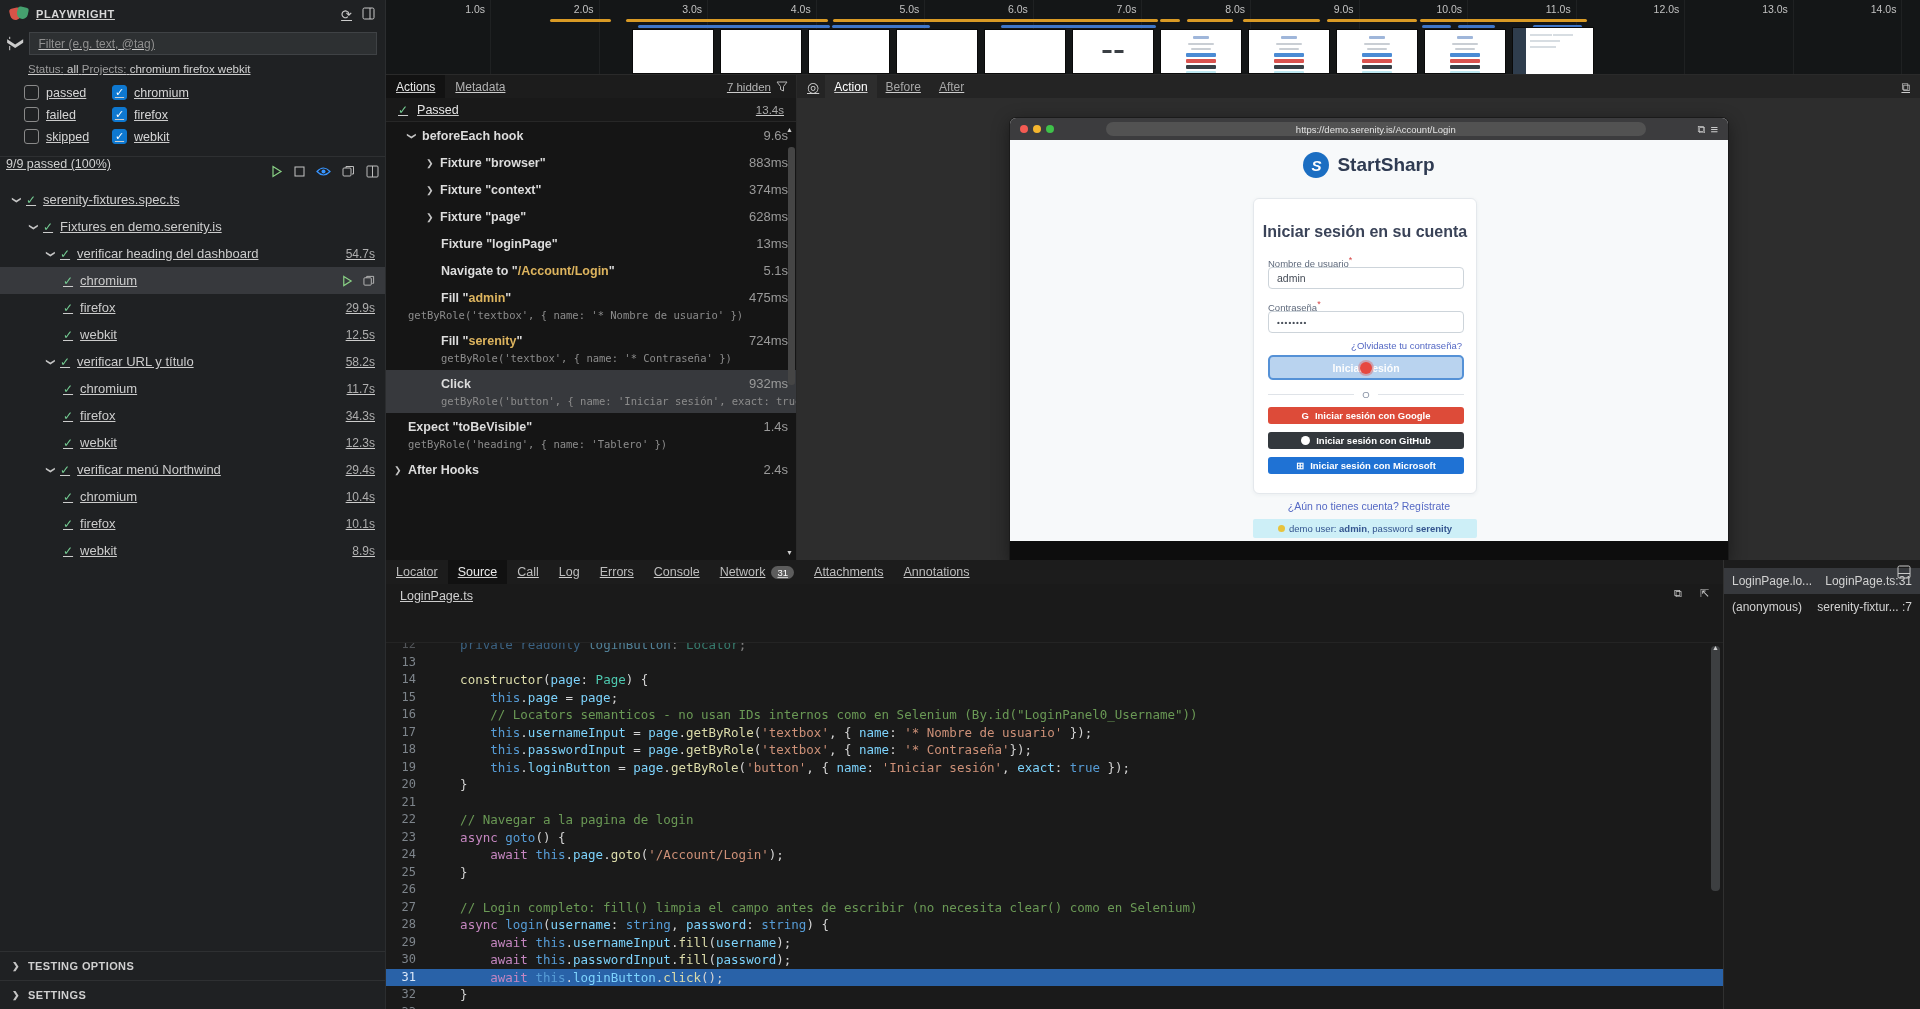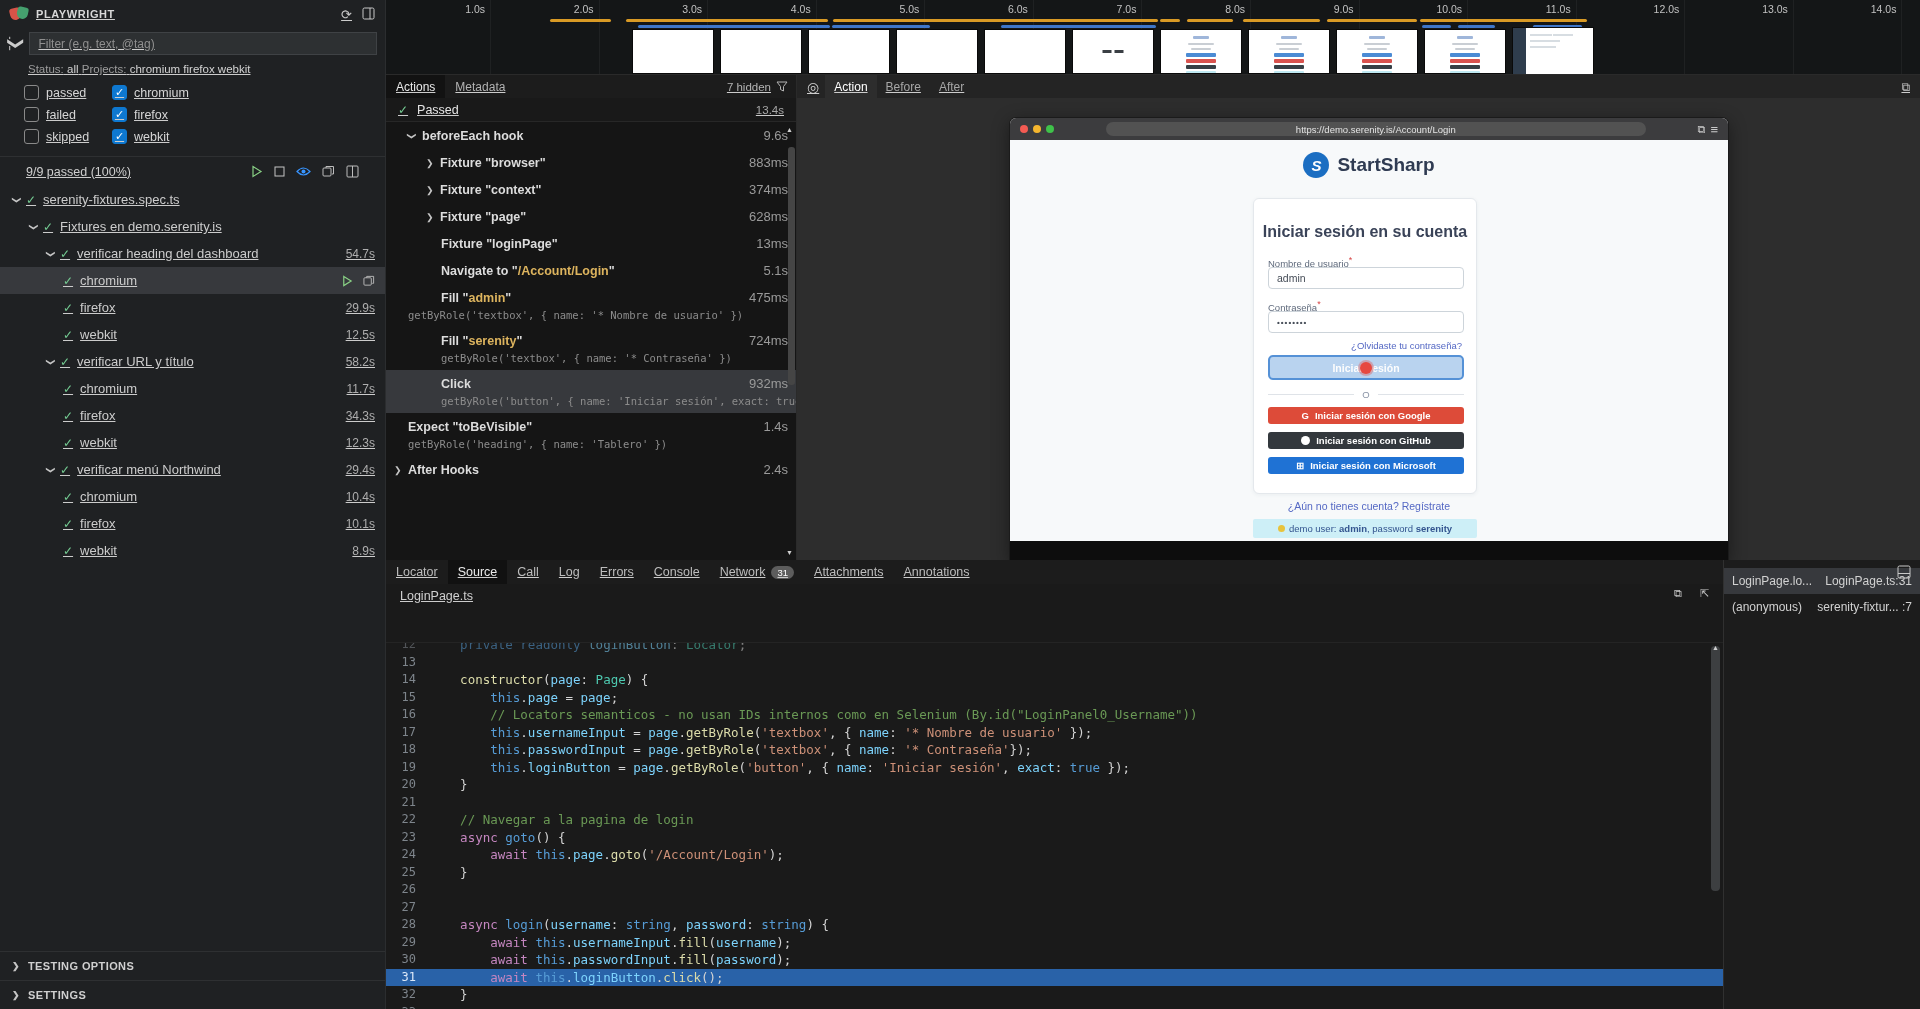--- a/index.html
+++ b/index.html
@@ -21,22 +21,22 @@
   .sb-filter input { flex:1; height:23px; background:#2d3032; border:1px solid #3f4245; color:#ccc;
                      font-size:12px; padding:0 8px; outline:none; font-family:"Liberation Sans",sans-serif; }
   .sb-filter input::placeholder { color:#8f8f8f; }
   .sb-status { padding:4px 10px 6px 28px; font-size:11.5px; color:#9d9d9d; }
   .sb-status b { color:#d3d3d3; font-weight:normal; }
   #checks { padding:4px 0 10px 24px; display:grid; grid-template-columns:88px auto; row-gap:7px; }
   .chk { display:flex; align-items:center; gap:7px; font-size:12.5px; color:#d6d6d6; }
   .box { width:15px; height:15px; border-radius:3px; border:1px solid #8a8a8a; background:transparent;
          display:flex; align-items:center; justify-content:center; font-size:11px; color:#fff; }
   .box.on { background:#0e78d0; border-color:#0e78d0; }
-  .sb-toolbar { margin-top:2px; border-top:1px solid #2e3032; height:30px; display:flex; align-items:center;
-                padding:0 26px; font-size:12.5px; color:#cfcfcf; }
+  .sb-toolbar { margin-top:2px; border-top:1px solid #2e3032; height:30px; display:flex; 
+                padding:0 6px; font-size:12.5px; color:#cfcfcf; }
   .sb-ticons { margin-left:auto; display:flex; gap:11px; align-items:center; }
   .sb-ticons svg { display:block; }
   #tree { font-size:13px; }
   .trow { height:27px; display:flex; align-items:center; padding-right:10px; cursor:pointer; }
   .trow.sel { background:#37393d; }
   .trow .tick { color:#73c991; font-size:12px; margin-right:7px; }
   .trow .chev { width:14px; color:#c5c5c5; font-size:9px; margin-right:2px; text-align:center; }
   .chevg { display:inline-block; transform:rotate(90deg); }
   .trow .time { margin-left:auto; font-size:12px; color:#aeaeae; }
   .trow .rowicons { margin-left:auto; display:flex; gap:10px; align-items:center; }
@@ -638,21 +638,21 @@
           <div class="cline"><span class="num">17</span><span class="code"><span class="tk-pl">        </span><span class="tk-kw2">this</span><span class="tk-pl">.</span><span class="tk-prop">usernameInput</span><span class="tk-pl"> = </span><span class="tk-prop">page</span><span class="tk-pl">.</span><span class="tk-fn">getByRole</span><span class="tk-pl">(</span><span class="tk-str">'textbox'</span><span class="tk-pl">, { </span><span class="tk-prop">name</span><span class="tk-pl">: </span><span class="tk-str">'* Nombre de usuario'</span><span class="tk-pl"> });</span></span></div>
           <div class="cline"><span class="num">18</span><span class="code"><span class="tk-pl">        </span><span class="tk-kw2">this</span><span class="tk-pl">.</span><span class="tk-prop">passwordInput</span><span class="tk-pl"> = </span><span class="tk-prop">page</span><span class="tk-pl">.</span><span class="tk-fn">getByRole</span><span class="tk-pl">(</span><span class="tk-str">'textbox'</span><span class="tk-pl">, { </span><span class="tk-prop">name</span><span class="tk-pl">: </span><span class="tk-str">'* Contraseña'</span><span class="tk-pl">});</span></span></div>
           <div class="cline"><span class="num">19</span><span class="code"><span class="tk-pl">        </span><span class="tk-kw2">this</span><span class="tk-pl">.</span><span class="tk-prop">loginButton</span><span class="tk-pl"> = </span><span class="tk-prop">page</span><span class="tk-pl">.</span><span class="tk-fn">getByRole</span><span class="tk-pl">(</span><span class="tk-str">'button'</span><span class="tk-pl">, { </span><span class="tk-prop">name</span><span class="tk-pl">: </span><span class="tk-str">'Iniciar sesión'</span><span class="tk-pl">, </span><span class="tk-prop">exact</span><span class="tk-pl">: </span><span class="tk-kw2">true</span><span class="tk-pl"> });</span></span></div>
           <div class="cline"><span class="num">20</span><span class="code"><span class="tk-pl">    }</span></span></div>
           <div class="cline"><span class="num">21</span><span class="code"></span></div>
           <div class="cline"><span class="num">22</span><span class="code"><span class="tk-pl">    </span><span class="tk-com">// Navegar a la pagina de login</span></span></div>
           <div class="cline"><span class="num">23</span><span class="code"><span class="tk-pl">    </span><span class="tk-kw">async</span><span class="tk-pl"> </span><span class="tk-kw2">goto</span><span class="tk-pl">() {</span></span></div>
           <div class="cline"><span class="num">24</span><span class="code"><span class="tk-pl">        </span><span class="tk-kw">await</span><span class="tk-pl"> </span><span class="tk-kw2">this</span><span class="tk-pl">.</span><span class="tk-prop">page</span><span class="tk-pl">.</span><span class="tk-fn">goto</span><span class="tk-pl">(</span><span class="tk-str">'/Account/Login'</span><span class="tk-pl">);</span></span></div>
           <div class="cline"><span class="num">25</span><span class="code"><span class="tk-pl">    }</span></span></div>
           <div class="cline"><span class="num">26</span><span class="code"></span></div>
-          <div class="cline"><span class="num">27</span></div>
+          <div class="cline"><span class="num">27</span><span class="code"><span class="tk-pl">    </span><span class="tk-com">// Login completo: fill() limpia el campo antes de escribir (no necesita clear() como en Selenium)</span></span></div>
           <div class="cline"><span class="num">28</span><span class="code"><span class="tk-pl">    </span><span class="tk-kw">async</span><span class="tk-pl"> </span><span class="tk-kw2">login</span><span class="tk-pl">(</span><span class="tk-prop">username</span><span class="tk-pl">: </span><span class="tk-kw2">string</span><span class="tk-pl">, </span><span class="tk-prop">password</span><span class="tk-pl">: </span><span class="tk-kw2">string</span><span class="tk-pl">) {</span></span></div>
           <div class="cline"><span class="num">29</span><span class="code"><span class="tk-pl">        </span><span class="tk-kw">await</span><span class="tk-pl"> </span><span class="tk-kw2">this</span><span class="tk-pl">.</span><span class="tk-prop">usernameInput</span><span class="tk-pl">.</span><span class="tk-fn">fill</span><span class="tk-pl">(</span><span class="tk-prop">username</span><span class="tk-pl">);</span></span></div>
           <div class="cline"><span class="num">30</span><span class="code"><span class="tk-pl">        </span><span class="tk-kw">await</span><span class="tk-pl"> </span><span class="tk-kw2">this</span><span class="tk-pl">.</span><span class="tk-prop">passwordInput</span><span class="tk-pl">.</span><span class="tk-fn">fill</span><span class="tk-pl">(</span><span class="tk-prop">password</span><span class="tk-pl">);</span></span></div>
           <div class="cline hl"><span class="num">31</span><span class="code"><span class="tk-pl">        </span><span class="tk-kw">await</span><span class="tk-pl"> </span><span class="tk-kw2">this</span><span class="tk-pl">.</span><span class="tk-prop">loginButton</span><span class="tk-pl">.</span><span class="tk-fn">click</span><span class="tk-pl">();</span></span></div>
           <div class="cline"><span class="num">32</span><span class="code"><span class="tk-pl">    }</span></span></div>
           <div class="cline"><span class="num">33</span><span class="code"></span></div>
           <div class="cline"><span class="num">34</span><span class="code"><span class="tk-pl">}</span></span></div>
         </div>
       <div class="ed-thumb"></div>
       <span class="tri" style="right:4px; top:1px;">▲</span>

